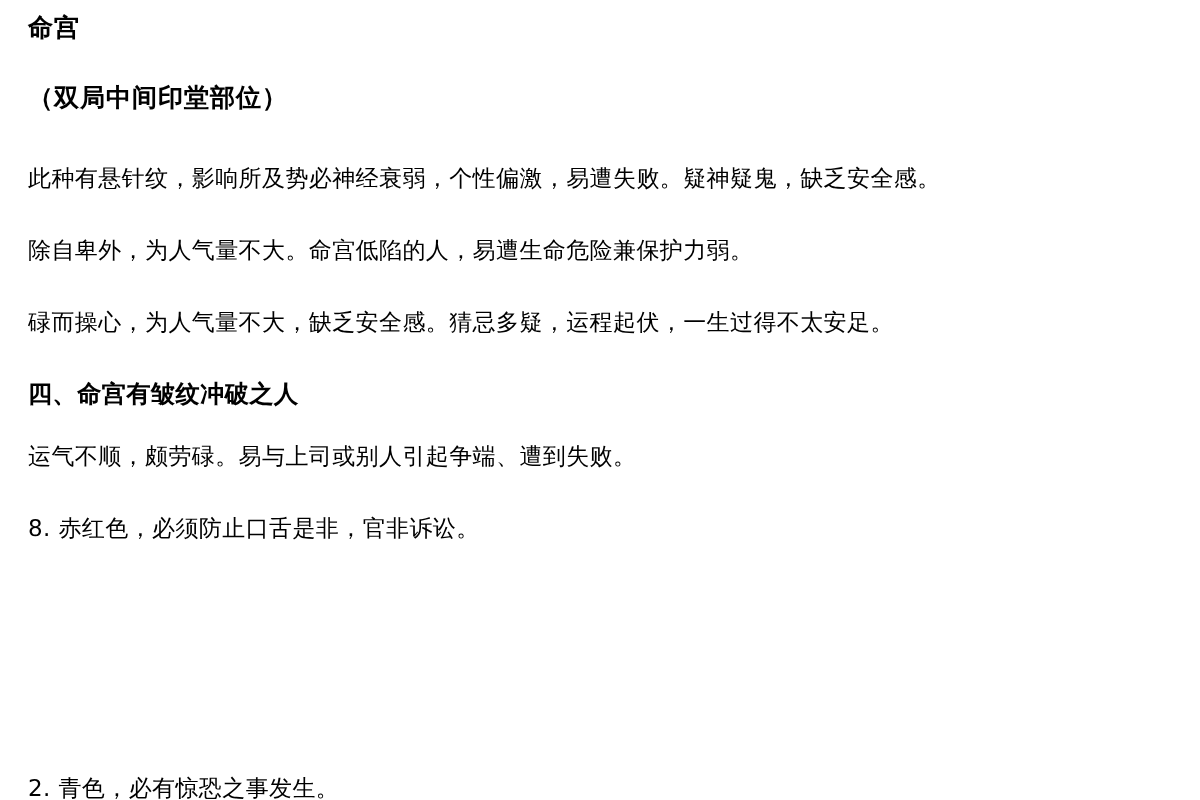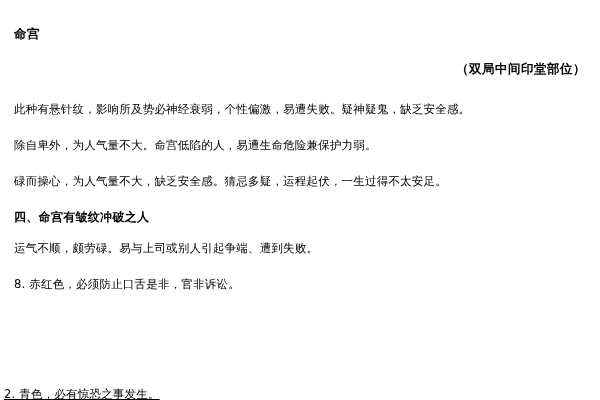--- a/index.html
+++ b/index.html
@@ -12,37 +12,36 @@
     background: #ffffff;
     font-family: "DejaVu Sans", "Liberation Sans", sans-serif;
     color: #000000;
     overflow: hidden;
   }
   .page {
     position: relative;
     width: 600px;
     height: 400px;
     box-sizing: border-box;
-    padding: 24px 14px 0 14px;
+    padding: 4px 14px 0 14px;
     background: #ffffff;
   }
   .doc-title {
     font-size: 12.5px;
     font-weight: 700;
     line-height: 1.2;
     margin: 2px 0 20px 0;
     letter-spacing: 0.5px;
   }
   .subtitle {
     font-size: 12.5px;
     font-weight: 700;
     line-height: 1.2;
-    margin: 0 0 26px 11px;
+    margin: 0 0 26px 0;
     letter-spacing: 0.5px;
-    text-align: right;
   }
   .section-heading {
     font-size: 12px;
     font-weight: 700;
     line-height: 1.2;
     margin: 0 0 17px 0;
     letter-spacing: 0.3px;
   }
   .body-text {
     font-size: 11.5px;
@@ -53,26 +52,25 @@
   }
   .list-item {
     font-size: 11.5px;
     font-weight: 400;
     line-height: 1.3;
     margin: 0 0 19px 0;
     letter-spacing: 0.2px;
   }
   .clipped {
     position: absolute;
-    left: 4px;
+    left: 14px;
     bottom: 0;
     width: 560px;
     height: 12px;
     overflow: hidden;
-    text-decoration: underline;
   }
   .clipped .list-item {
     margin: 0;
     position: relative;
     top: -1px;
   }
 </style>
 </head>
 <body>
 

